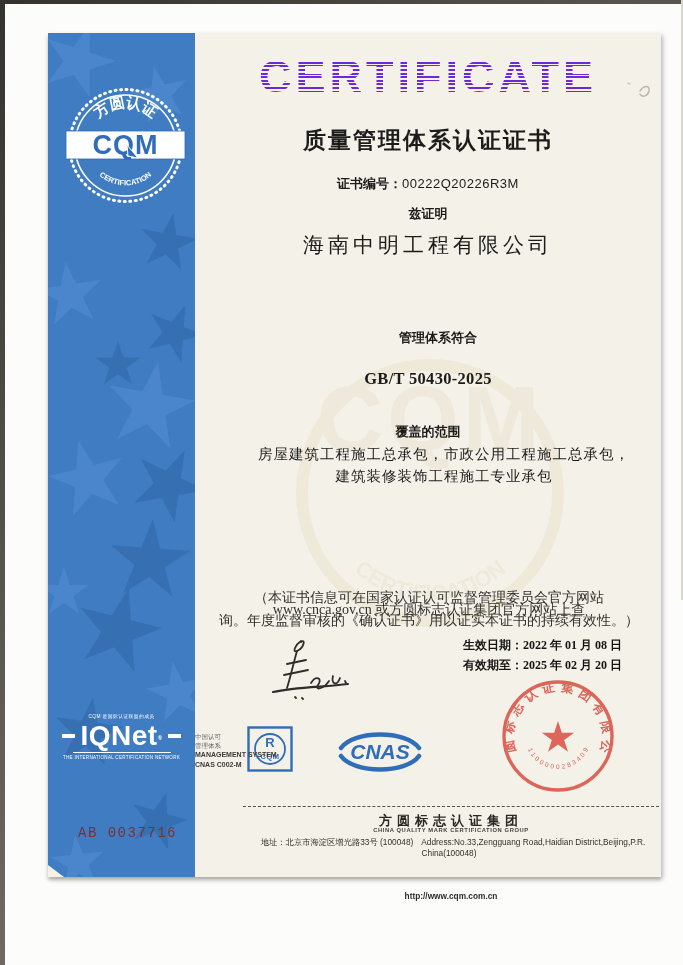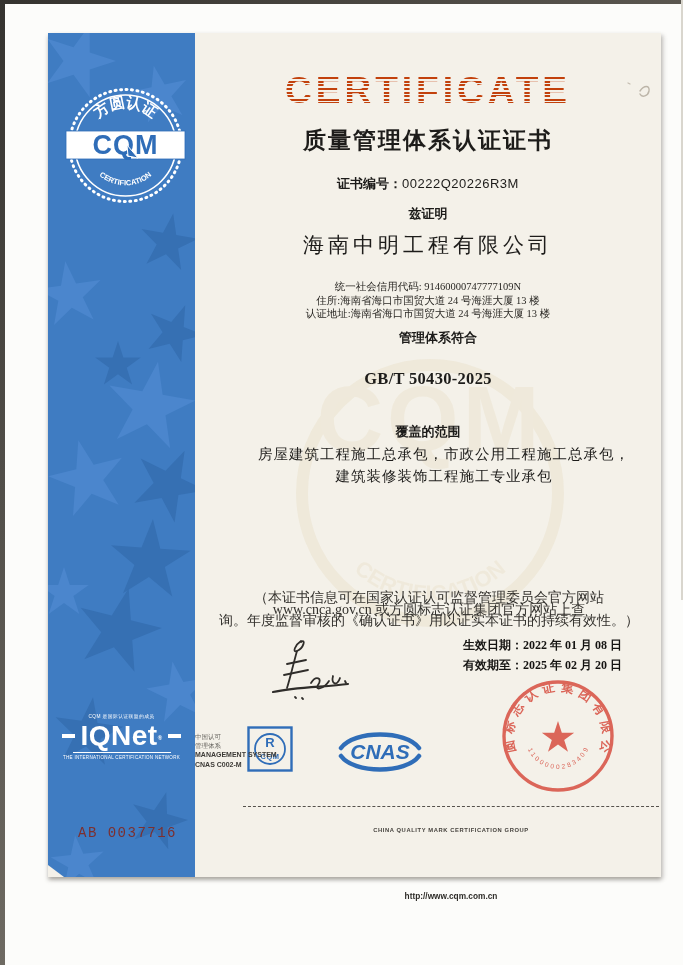--- a/index.html
+++ b/index.html
@@ -32,22 +32,22 @@
 
   .serial { position:absolute; left:30px; top:792px; font-family:"Liberation Mono",monospace;
             font-size:14px; letter-spacing:1.5px; color:#7c2f2f; }
 
   
   .content { position:absolute; left:147px; top:0; width:466px; height:844px; color:#1d1c1a; text-align:center; }
   .content > div { position:absolute; left:0; width:466px; }
 
   .watermark { position:absolute; left:85px; top:300px; opacity:.55; }
 
-  .heading { top:18px; font-size:37px; font-weight:bold; letter-spacing:4px; color:#c2410c;
-             font-stretch:condensed; position:relative;margin-top:19px; }
+  .heading { top:18px; font-size:45px; font-weight:bold; letter-spacing:4px; color:#6d28d9;
+             font-stretch:condensed; position:relative; }
   .heading::after { content:""; position:absolute; inset:0;
              background:repeating-linear-gradient(180deg, rgba(244,241,233,0) 0 2px, #f4f1e9 2px 3.6px); }
 
   .zh-title { top:92px; font-size:23px; font-weight:bold; letter-spacing:2px; }
   .certno   { top:142px; font-size:13px; }
   .certno .lab { font-weight:bold; font-family:"Liberation Serif",serif; }
   .certno .val { font-family:"Liberation Sans",sans-serif; letter-spacing:.5px; }
   .certify  { top:172px; font-size:13px; font-weight:bold; font-family:"Liberation Serif",serif; }
   .company  { top:198px; font-size:21px; letter-spacing:4px; font-family:Liberation Sans, sans-serif; }
   .details  { top:247px; font-size:10.5px; line-height:13.5px; font-family:"Liberation Serif",serif; color:#2a2824; }
@@ -158,25 +158,20 @@
     <div class="heading">CERTIFICATE</div>
     <div class="zh-title">质量管理体系认证证书</div>
 
     <div class="certno">
       <span class="lab">证书编号：</span><span class="val">00222Q20226R3M</span>
     </div>
 
     <div class="certify">兹证明</div>
     <div class="company">海南中明工程有限公司</div>
 
-    <div class="details">
-      <div>统一社会信用代码: 91460000747777109N</div>
-      <div>住所:海南省海口市国贸大道 24 号海涯大厦 13 楼</div>
-      <div>认证地址:海南省海口市国贸大道 24 号海涯大厦 13 楼</div>
-    </div>
 
     <div class="syslab">管理体系符合</div>
     <div class="std2">GB/T 50430-2025</div>
 
     <div class="scopelab">覆盖的范围</div>
     <div class="scope">
       <div>房屋建筑工程施工总承包，市政公用工程施工总承包，</div>
       <div>建筑装修装饰工程施工专业承包</div>
     </div>
 
@@ -232,21 +227,25 @@
         <textPath href="#stArc" startOffset="50%" text-anchor="middle" textLength="208" lengthAdjust="spacing">方圆标志认证集团有限公司</textPath>
       </text>
       <use href="#star-shape" transform="translate(60,62) scale(17)" fill="#e2574b"></use>
       <path id="stNum" d="M 29,71.3 A 33,33 0 0 0 91,71.3" fill="none"></path>
       <text font-size="6.5" fill="#e2574b">
         <textPath href="#stNum" startOffset="50%" text-anchor="middle" textLength="76" lengthAdjust="spacing">1100000283409</textPath>
       </text>
     </svg>
 
     <div class="sep"></div>
+    <div class="orgcn">方圆标志认证集团</div>
     <div class="orgen">CHINA QUALITY MARK CERTIFICATION GROUP</div>
+    <div class="addr">
+      <span>地址：北京市海淀区增光路33号 (100048)</span><span>Address:No.33,Zengguang Road,Haidian District,Beijing,P.R. China(100048)</span>
+    </div>
     <div class="web">http://www.cqm.com.cn</div>
   </div>
 
   <svg class="penmark" width="34" height="34" viewBox="0 0 34 34">
     <path d="M20,14 C24,8 30,8 29,14 C28,19 22,21 20,17" fill="none" stroke="#bcb5a8" stroke-width="1.4" stroke-linecap="round"></path>
     <path d="M8,6 L10,7" stroke="#c3bcb0" stroke-width="1.2" stroke-linecap="round"></path>
   </svg>
 
 </div>
 

